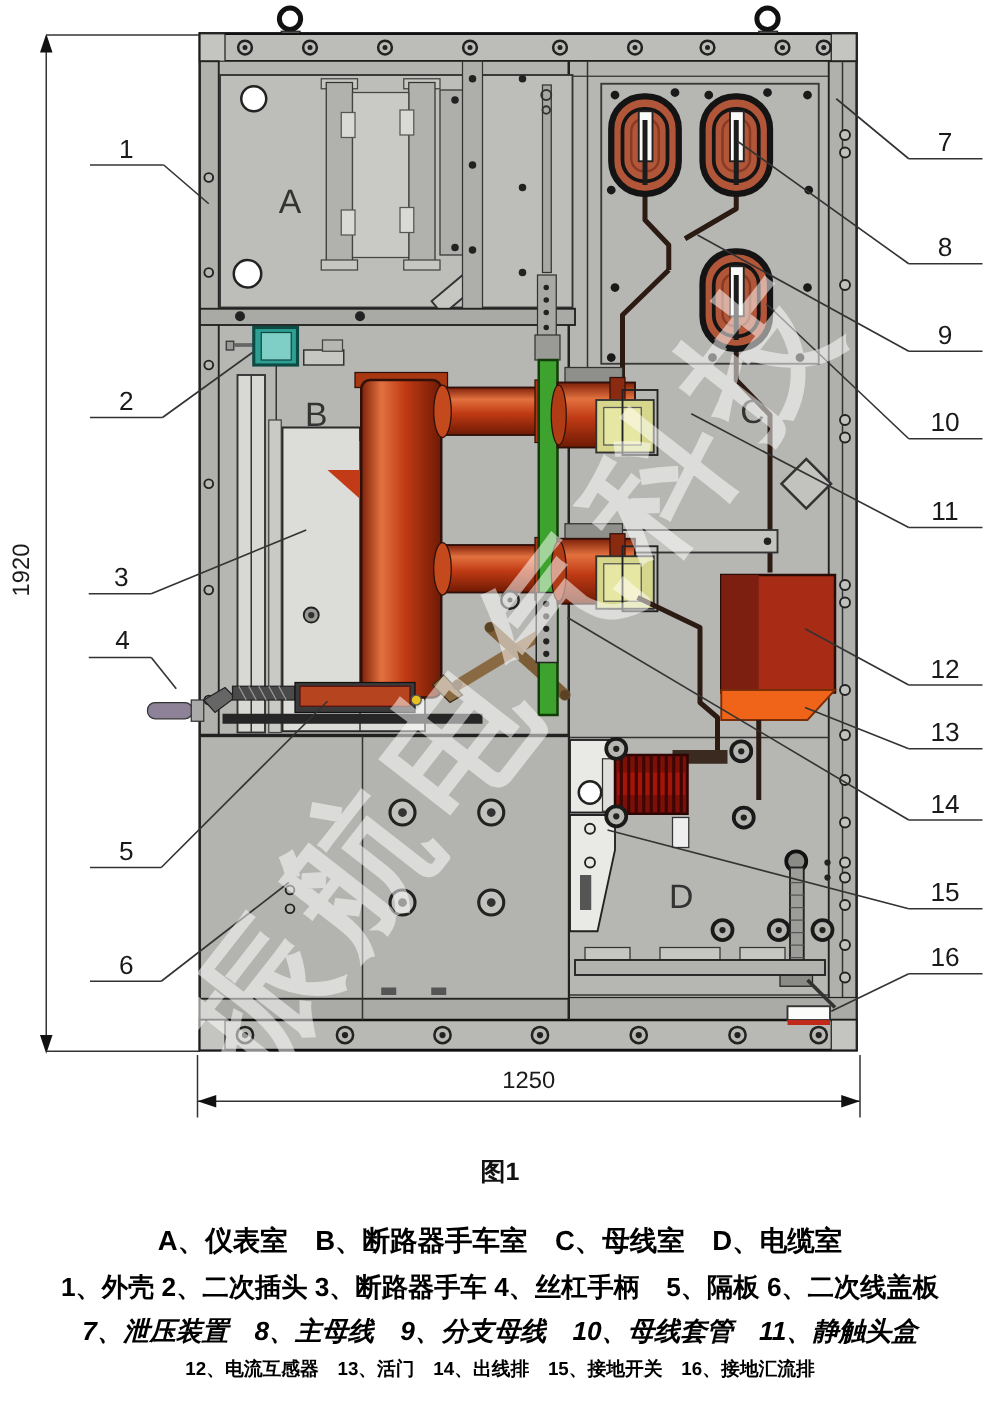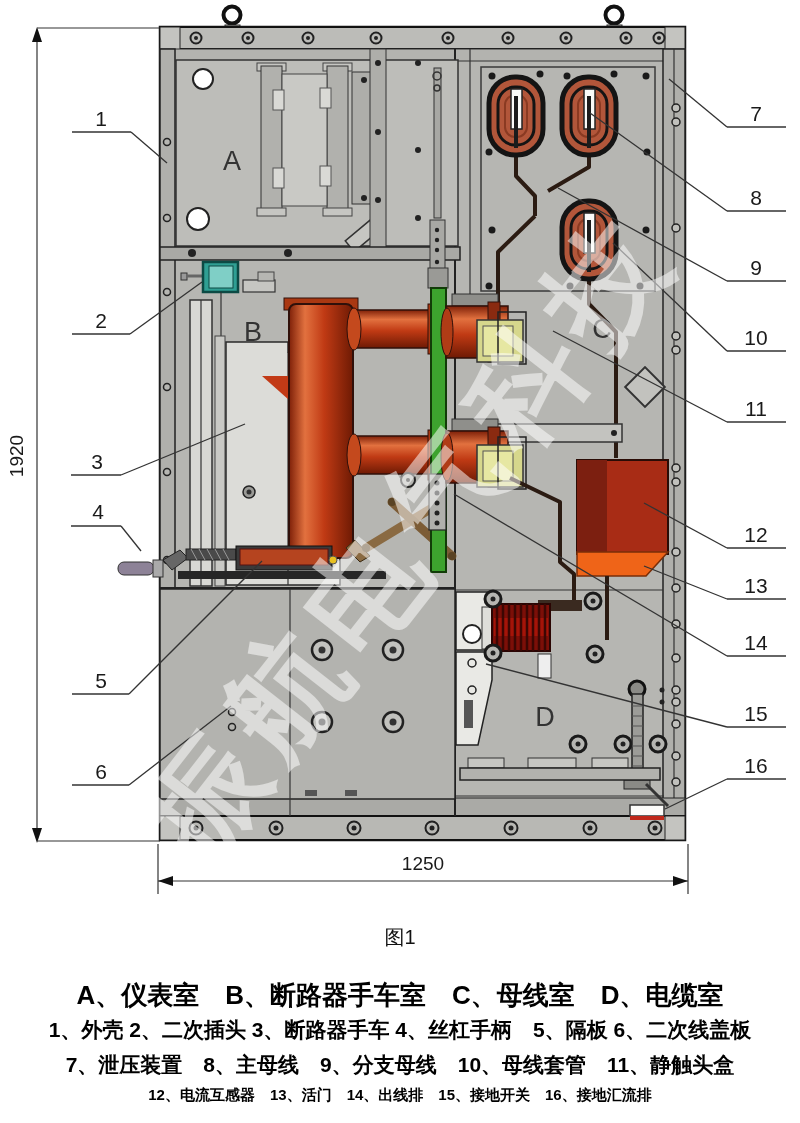--- a/index.html
+++ b/index.html
@@ -4,26 +4,26 @@
 <style>
   html,body{margin:0;padding:0;background:#ffffff;}
   #page{position:relative;width:800px;height:1123px;background:#fff;overflow:hidden;
         font-family:"Liberation Sans","DejaVu Sans",sans-serif;color:#111;}
   #diagram-svg{position:absolute;left:0;top:0;z-index:1;}
   .watermark{position:absolute;left:10px;top:455px;width:800px;height:160px;line-height:160px;
              text-align:center;font-size:116px;font-weight:bold;letter-spacing:14px;white-space:nowrap;
              color:rgba(255,255,255,0.52);transform:rotate(-52deg);transform-origin:50% 50%;
              z-index:2;pointer-events:none;}
   .caption{position:absolute;left:0;right:0;top:924px;text-align:center;font-size:20px;
-           font-weight:400;color:#111;z-index:3;}
+           font-weight:700;color:#111;z-index:3;}
   .legend{position:absolute;left:0;right:0;text-align:center;font-weight:bold;color:#000;z-index:3;
           white-space:nowrap;}
-  .legend.l1{top:978px;font-size:26px;text-align:center;}
+  .legend.l1{top:978px;font-size:22px;text-align:center;}
   .legend.l2{top:1016px;font-size:21px;}
-  .legend.l3{top:1051px;font-size:21px;}
+  .legend.l3{top:1051px;font-size:21px;font-style:italic;}
   .legend.l4{top:1086px;font-size:15px;}
   svg text{font-family:"Liberation Sans","DejaVu Sans",sans-serif;fill:#1a1a1a;}
   .num{font-size:21px;}
   .dim{font-size:19px;}
   .letter{font-size:27px;fill:#333;}
   .ldr{stroke:#333;stroke-width:1.3;fill:none;}
   .thin{stroke:#333;stroke-width:1.2;fill:none;}
 </style>
 </head>
 <body>

